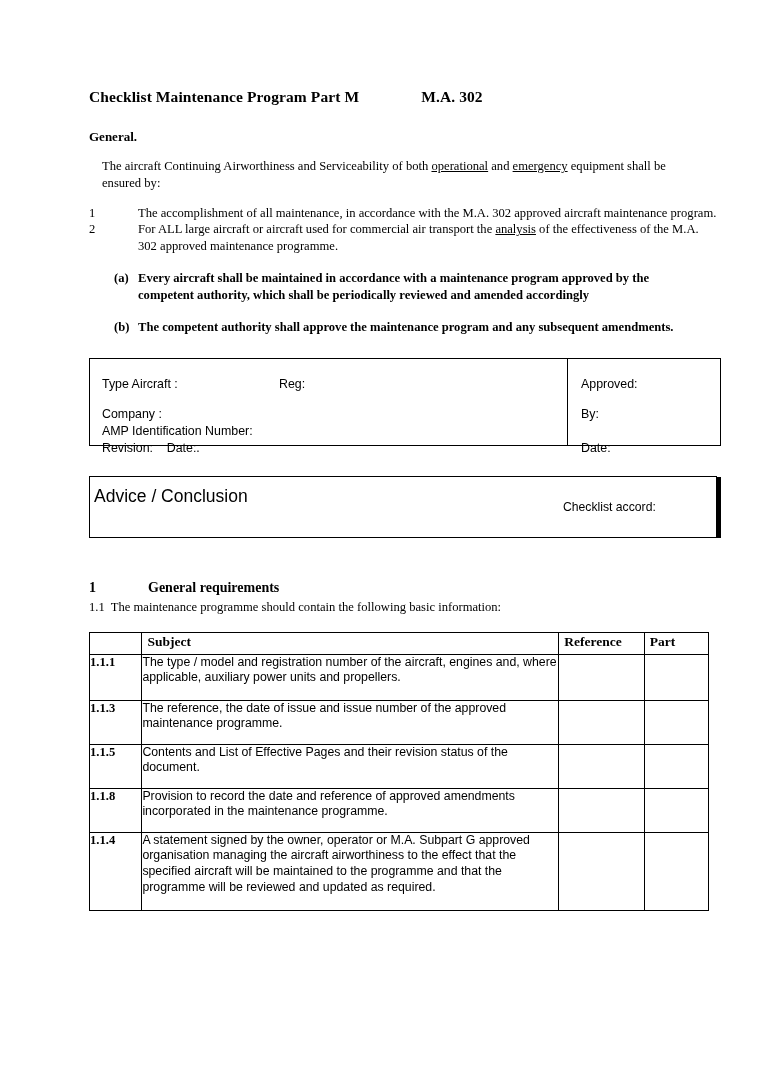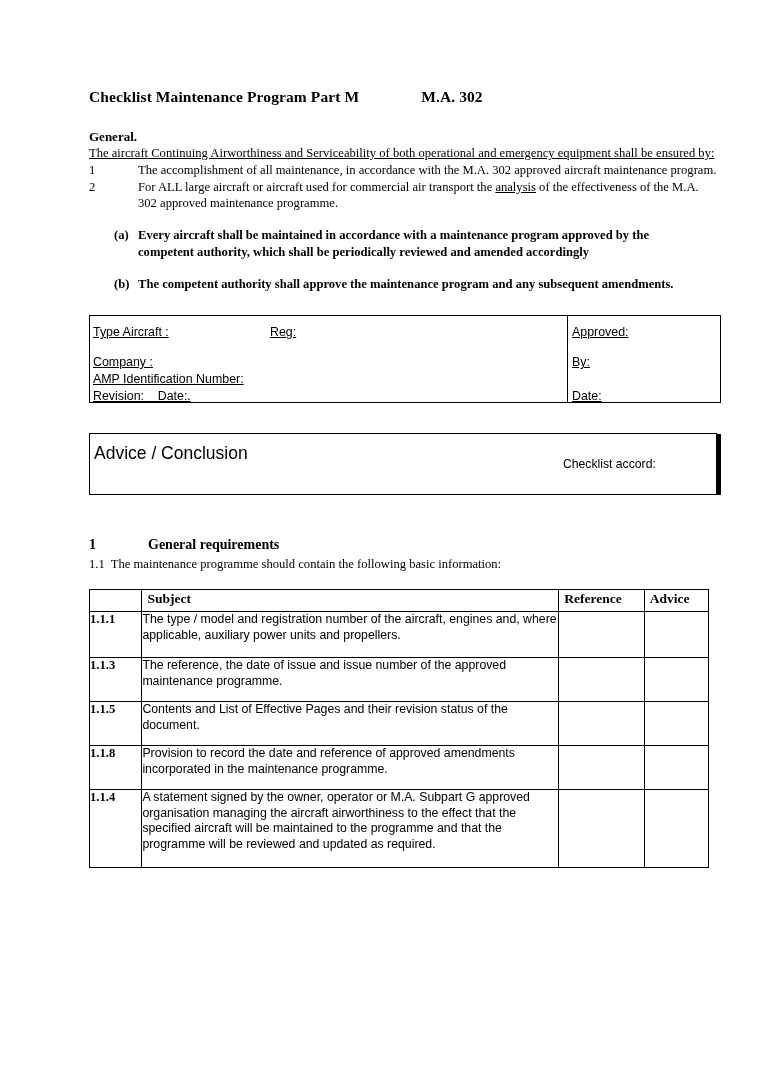--- a/index.html
+++ b/index.html
@@ -51,23 +51,22 @@
     font-family: "Liberation Serif", serif;
     font-weight: bold;
     font-size: 13px;
     line-height: 1.28;
     margin: 0;
   }
   .body-text {
     font-family: "Liberation Serif", serif;
     font-size: 12.6px;
     line-height: 1.33;
-    margin: 0;
+    margin: 13px;
     text-align: left;
-    text-decoration: underline;
   }
   .body-text u { text-decoration: underline; }
 
   .numbered-row {
     display: flex;
     font-family: "Liberation Serif", serif;
     font-size: 12.6px;
     line-height: 1.33;
   }
   .numbered-row .num {
@@ -114,21 +113,21 @@
     padding: 9px 0 0 3px;
     box-sizing: border-box;
     border-right: 1.6px solid #000;
   }
   .info-box .right-col {
     flex: 1 1 auto;
     position: relative;
     padding: 9px 0 0 4px;
     box-sizing: border-box;
   }
-  .info-line { line-height: 1.0; margin: 0; white-space: pre; text-decoration: underline; }
+  .info-line { line-height: 1.0; margin: 9px; white-space: pre; }
   .il-1 { position: absolute; left: 3px; top: 10px; }
   .il-2 { position: absolute; left: 180px; top: 10px; }
   .il-3 { position: absolute; left: 3px; top: 40px; }
   .il-4 { position: absolute; left: 3px; top: 57px; }
   .il-5 { position: absolute; left: 3px; top: 74px; }
   .ir-1 { position: absolute; left: 4px; top: 10px; }
   .ir-2 { position: absolute; left: 4px; top: 40px; }
   .ir-3 { position: absolute; left: 4px; top: 74px; }
 
   
@@ -331,21 +330,21 @@
         <col class="col-num">
         <col class="col-subj">
         <col class="col-ref">
         <col class="col-ready">
       </colgroup>
       <thead>
         <tr>
           <th class="col-num"></th>
           <th class="col-subj">Subject</th>
           <th class="col-ref">Reference</th>
-          <th class="col-ready">Advice</th>
+          <th class="col-ready">Part</th>
         </tr>
       </thead>
       <tbody>
         <tr class="h-46">
           <td class="row-num">1.1.1</td>
           <td class="row-subj">The type / model and registration number of the aircraft, engines and, where applicable, auxiliary power units and propellers.</td>
           <td class="cell-blank"></td>
           <td class="cell-blank"></td>
         </tr>
         <tr class="h-44">

